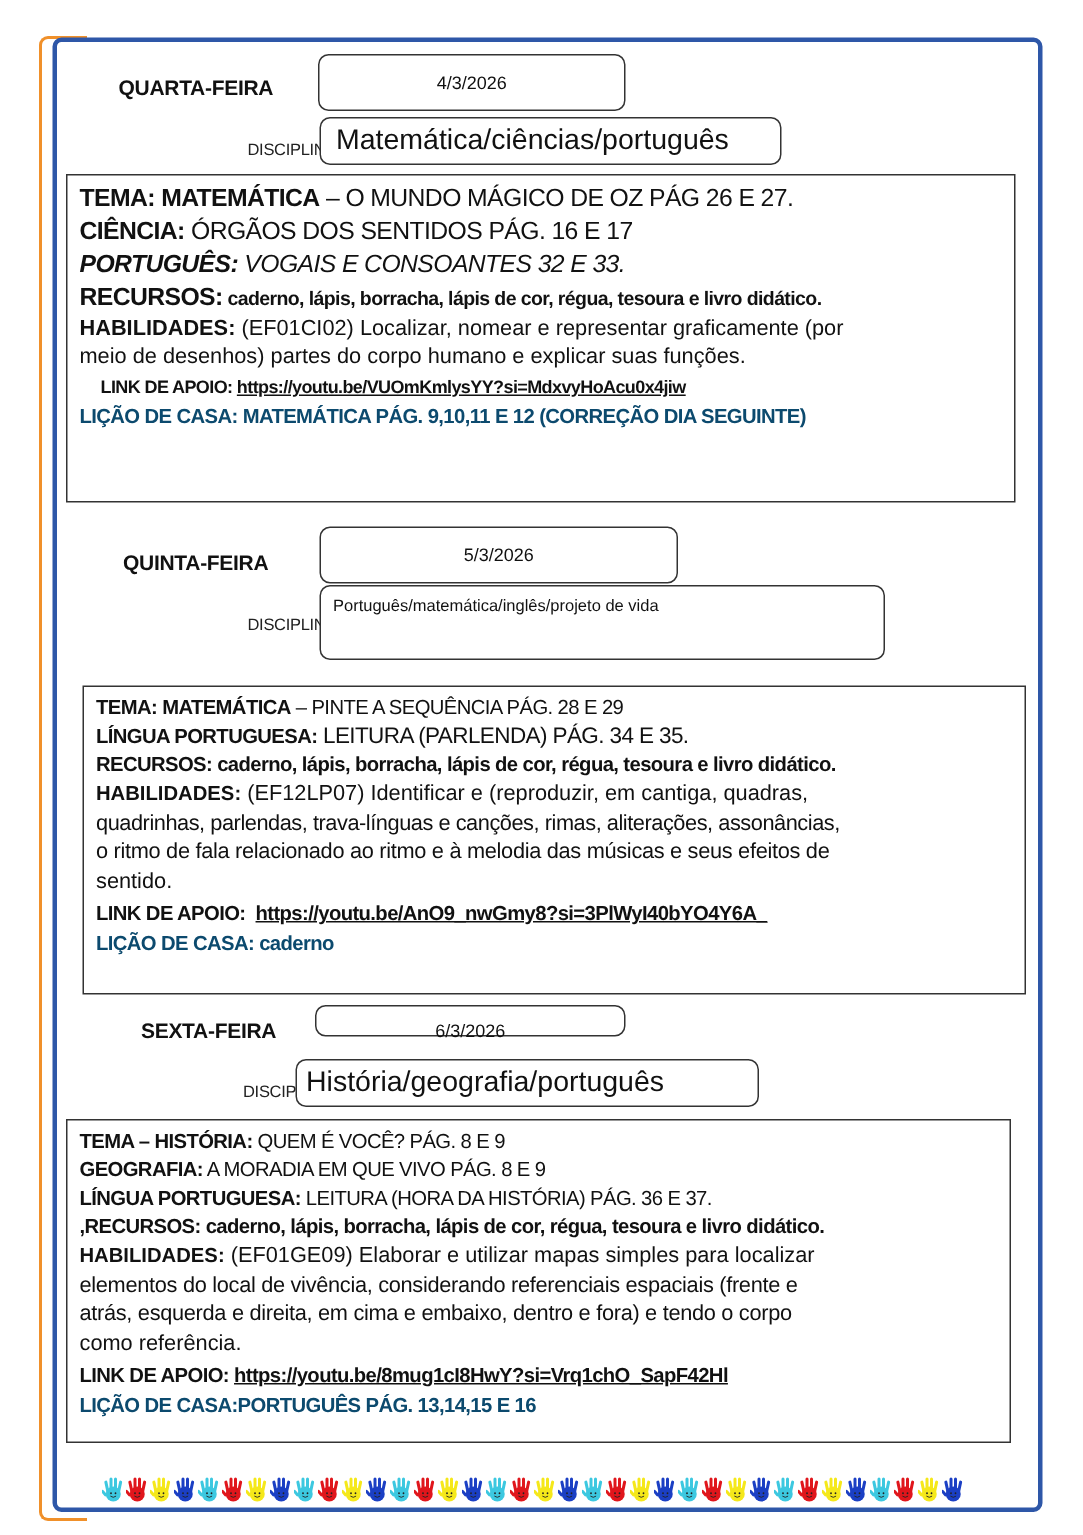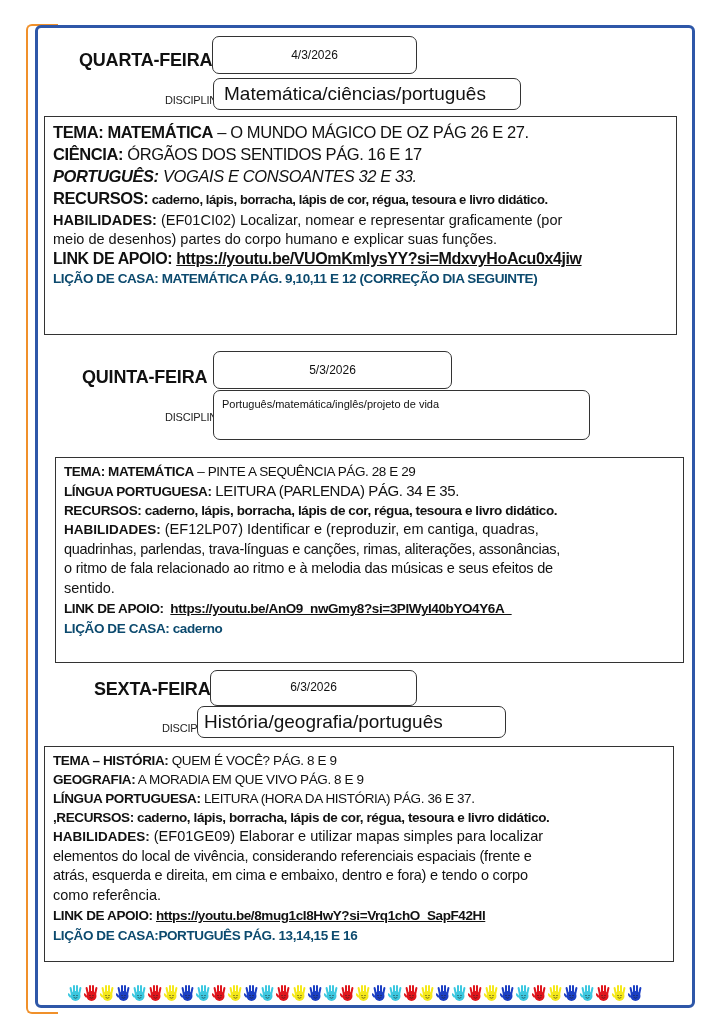--- a/index.html
+++ b/index.html
@@ -2,21 +2,21 @@
 <html><head>
 <meta charset="utf-8">
 <style>
   html, body { margin: 0; padding: 0; background: #ffffff; }
   body { width: 722px; height: 1023px; position: relative; overflow: hidden;
          font-family: "Liberation Sans", sans-serif; color: #111; }
   .frame-orange { position: absolute; left: 26px; top: 24px; width: 30px; height: 986px;
                   border: 2px solid #f0902a; border-right: none; border-radius: 6px 0 0 6px; }
   .frame-blue { position: absolute; left: 35px; top: 25px; width: 660px; height: 983px;
                 border: 3px solid #2e57a8; border-radius: 6px; box-sizing: border-box; }
-  .day-label { position: absolute; font-weight: bold; font-size: 18px; letter-spacing: -0.2px; }
+  .day-label { position: absolute; font-weight: bold; font-size: 14px; letter-spacing: -0.2px; }
   .box { position: absolute; border: 1px solid #333; border-radius: 7px; background: #fff;
          box-sizing: border-box; }
   .date-box { font-size: 12px; text-align: center; line-height: 36px; }
   .disc-label { position: absolute; font-size: 11px; color: #222; letter-spacing: -0.2px; margin-left: 28px; }
   .disc-box { font-size: 19px; padding-left: 10px; line-height: 30px; white-space: nowrap; }
   .disc-box.small { font-size: 11px; line-height: 14px; padding-top: 6px; padding-left: 8px; }
   .content { position: absolute; border: 1px solid #333; background: #fff; box-sizing: border-box;
              padding: 4px 8px; }
   .line { white-space: nowrap; }
   .b { font-weight: bold; }
@@ -41,21 +41,21 @@
 
   <div class="content" style="left:44px;top:116px;width:633px;height:219px;font-size:16.5px;line-height:22px;">
     <div class="line narrow"><span class="b">TEMA: MATEMÁTICA</span><span> – O MUNDO MÁGICO DE OZ PÁG 26 E 27.</span></div>
     <div class="line narrow"><span class="b">CIÊNCIA:</span><span> ÓRGÃOS DOS SENTIDOS PÁG. 16 E 17</span></div>
     <div class="line narrow it"><span class="b">PORTUGUÊS:</span><span> VOGAIS E CONSOANTES 32 E 33.</span></div>
     <div class="line narrow"><span class="b">RECURSOS:</span><span class="b" style="font-size:13px;"> caderno, lápis, borracha, lápis de cor, régua, tesoura e livro didático.</span></div>
     <div style="font-size:14.5px;line-height:19px;">
       <div class="line"><span class="b">HABILIDADES:</span><span> (EF01CI02) Localizar, nomear e representar graficamente (por</span></div>
       <div class="line">meio de desenhos) partes do corpo humano e explicar suas funções.</div>
     </div>
-    <div class="line narrow" style="font-size:16px;line-height:20px;"><span class="b">LINK DE APOIO:</span> <a class="link">https://youtu.be/VUOmKmlysYY?si=MdxvyHoAcu0x4jiw</a></div>
+    <div class="line narrow" style="font-size:12px;line-height:20px;margin-left:14px;"><span class="b">LINK DE APOIO:</span> <a class="link">https://youtu.be/VUOmKmlysYY?si=MdxvyHoAcu0x4jiw</a></div>
     <div class="line red narrow" style="font-size:13.5px;line-height:20px;">LIÇÃO DE CASA:  MATEMÁTICA PÁG. 9,10,11 E 12 (CORREÇÃO DIA SEGUINTE)</div>
   </div>
 </div>
 
 <div>
   <div class="day-label" style="left:82px;top:367px;">QUINTA-FEIRA</div>
   <div class="box date-box" style="left:213px;top:351px;width:239px;height:38px;">5/3/2026</div>
   <div class="disc-label" style="left:137px;top:411px;">DISCIPLINA:</div>
   <div class="box disc-box small" style="left:213px;top:390px;width:377px;height:50px;">Português/matemática/inglês/projeto  de vida</div>
 
@@ -69,21 +69,21 @@
       <div class="line" style="letter-spacing:-0.2px;">o ritmo de fala relacionado ao ritmo e à melodia das músicas e seus efeitos de</div>
       <div class="line">sentido.</div>
     </div>
     <div class="line narrow" style="line-height:21px;"><span class="b">LINK DE APOIO:</span>&nbsp; <a class="link">https://youtu.be/AnO9_nwGmy8?si=3PlWyI40bYO4Y6A_</a></div>
     <div class="line red narrow">LIÇÃO DE CASA: caderno</div>
   </div>
 </div>
 
 <div>
   <div class="day-label" style="left:94px;top:679px;">SEXTA-FEIRA</div>
-  <div class="box date-box" style="left:210px;top:670px;width:207px;height:36px;line-height:32px;">6/3/2026</div>
+  <div class="box date-box" style="left:210px;top:670px;width:207px;height:21px;line-height:32px;">6/3/2026</div>
   <div class="disc-label" style="left:134px;top:722px;">DISCIPLINA:</div>
   <div class="box disc-box" style="left:197px;top:706px;width:309px;height:32px;padding-left:6px;">História/geografia/português</div>
 
   <div class="content" style="left:44px;top:746px;width:630px;height:216px;font-size:13.5px;line-height:19px;">
     <div class="line narrow"><span class="b">TEMA –  HISTÓRIA:</span><span> QUEM  É  VOCÊ? PÁG. 8 E 9</span></div>
     <div class="line narrow"><span class="b">GEOGRAFIA:</span><span>  A MORADIA  EM QUE VIVO PÁG.  8 E 9</span></div>
     <div class="line narrow"><span class="b">LÍNGUA PORTUGUESA:</span><span>  LEITURA (HORA DA HISTÓRIA)  PÁG. 36 E 37.</span></div>
     <div class="line narrow"><span class="b">,RECURSOS:</span><span class="b"> caderno, lápis, borracha, lápis de cor, régua, tesoura e livro didático.</span></div>
     <div style="font-size:14.5px;line-height:19.5px;">
       <div class="line"><span class="b" style="font-size:13.5px;">HABILIDADES:</span><span>  (EF01GE09) Elaborar e utilizar  mapas simples para localizar</span></div>

